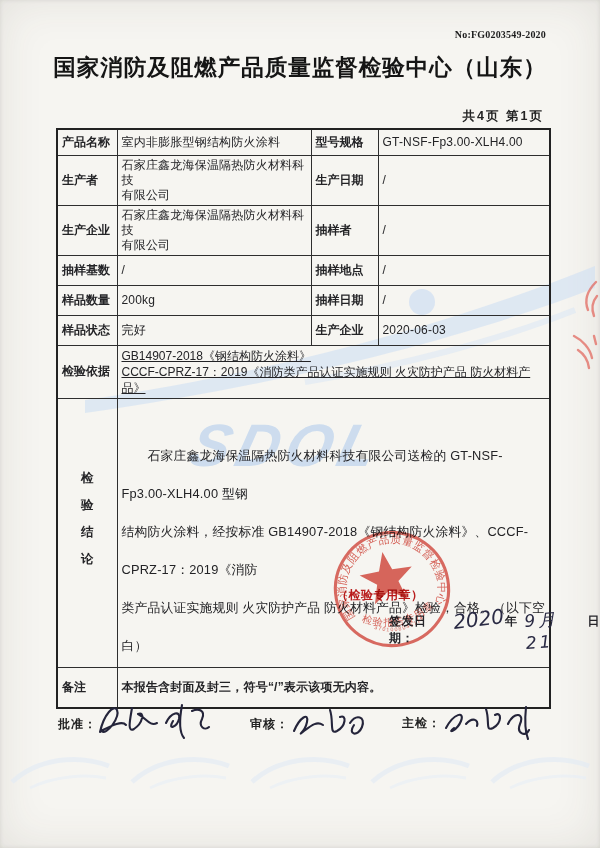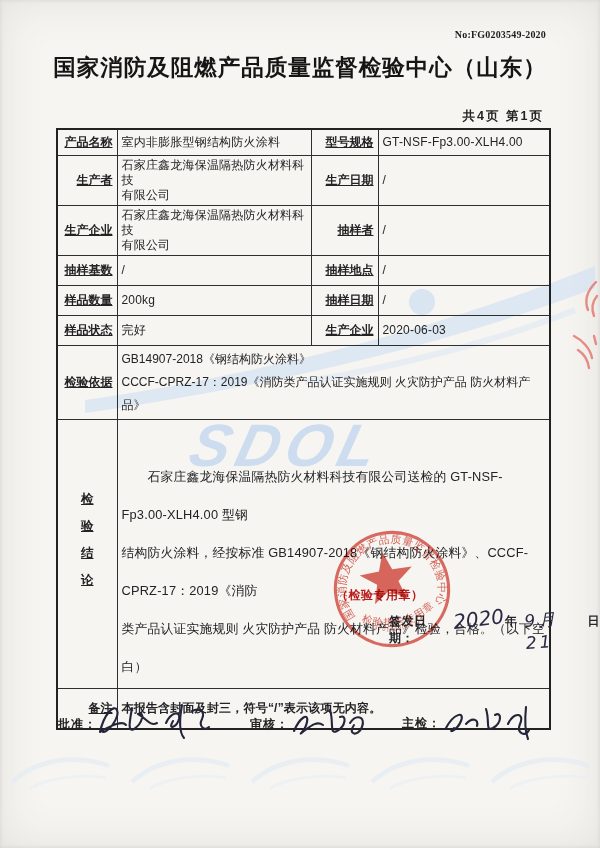--- a/index.html
+++ b/index.html
@@ -17,24 +17,24 @@
     font-size:22.5px;font-weight:700;letter-spacing:1px;color:#151515;}
   .report-title{position:absolute;top:90px;left:0;width:100%;text-align:center;
     font-size:23px;font-weight:700;letter-spacing:16px;text-indent:16px;color:#151515;}
   .page-info{position:absolute;top:108px;right:56px;font-size:12.5px;font-weight:700;letter-spacing:2px;}
   
   table.rpt{position:absolute;top:128px;left:56px;width:493px;border-collapse:collapse;
     table-layout:fixed;z-index:2;background:transparent;}
   table.rpt td{border:1px solid #2e2e2e;font-size:12px;vertical-align:middle;
     padding:2px 4px;background:transparent;color:#232326;}
   table.rpt{border:2px solid #222;}
-  td.lbl{font-weight:700;text-align:right;padding:2px 2px;letter-spacing:0;text-decoration:underline;}
+  td.lbl{font-weight:700;text-align:left;padding:2px 2px;letter-spacing:0;}
   td.val{padding-left:11px;letter-spacing:.2px;}
   .pre{white-space:pre-line;line-height:15px;}
-  td.basis-val{line-height:23px;padding-left:11px;white-space:pre-line;}
+  td.basis-val{line-height:16px;padding-left:11px;white-space:pre-line;text-decoration:underline;}
   .concl-lbl{vertical-align:middle;}
   .vstack{display:flex;flex-direction:column;align-items:center;gap:10px;
     font-weight:700;font-size:12.5px;margin-top:-28px;}
   .concl-cell{vertical-align:top;padding:0 14px;}
   .concl-text{margin-top:36px;line-height:38px;font-size:12.8px;white-space:pre-line;
     text-indent:26px;letter-spacing:.2px;}
   
   .footer{position:absolute;top:700px;left:0;width:100%;z-index:3;}
   .sig-label{position:absolute;font-size:12px;font-weight:700;letter-spacing:1px;color:#222;}
   .sig{position:absolute;}

